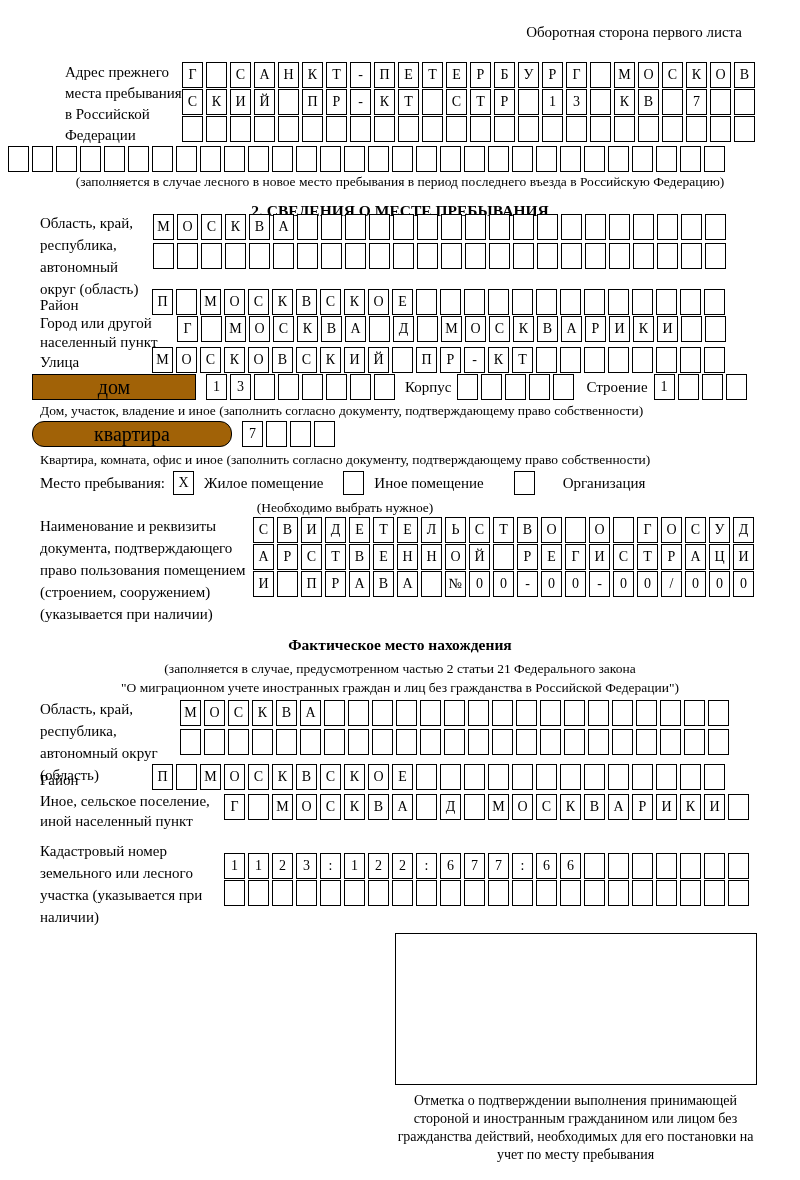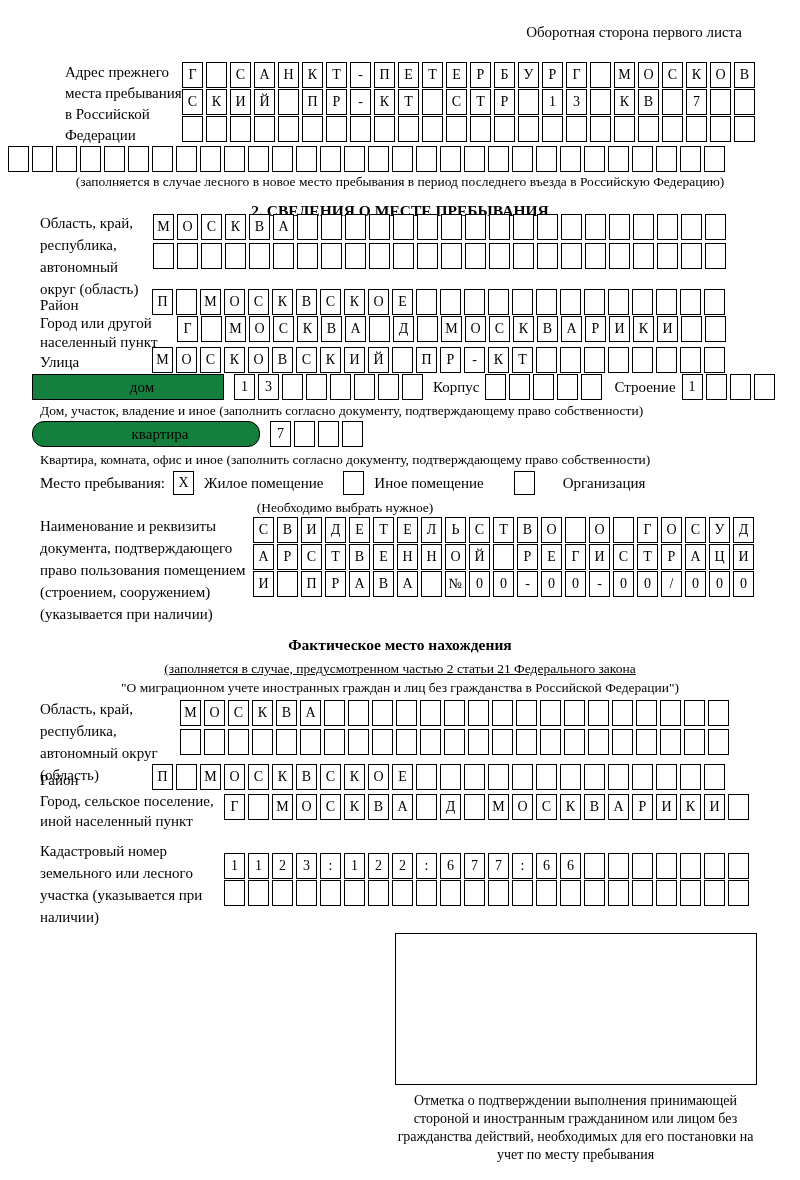--- a/index.html
+++ b/index.html
@@ -14,21 +14,21 @@
   .cellrow{display:flex;gap:3px;}
   .cellcol{display:flex;flex-direction:column;gap:1px;}
   .cellcol.wide{gap:3px;}
   .cell{
     width:19px;height:24px;border:1.5px solid #000;
     font-size:14px;line-height:24px;text-align:center;flex:0 0 auto;
     background:#fff;
   }
   .bigbox{
     border:1.5px solid #000;height:24px;display:flex;align-items:center;
-    justify-content:center;font-size:15px;background:#15803d;padding-left:28px;
+    justify-content:center;font-size:20px;background:#a16207;
   }
   .inline-row{display:flex;align-items:flex-start;}
   .cb{
     width:19px;height:22px;border:1.5px solid #000;display:inline-flex;
     align-items:center;justify-content:center;font-size:14px;flex:0 0 auto;
   }
   .stamp-box{border:1.5px solid #000;background:#fff;}
   .centered{text-align:center;}
 </style>
 </head>
@@ -411,21 +411,21 @@
       <span class="cell">0</span>
       <span class="cell">0</span>
       <span class="cell">/</span>
       <span class="cell">0</span>
       <span class="cell">0</span>
       <span class="cell">0</span>
     </div>
 </div>
 
 <div class="abs sec-title" style="top:636px;left:0;">Фактическое место нахождения</div>
-<div class="abs note centered" style="top:660px;left:0;width:800px;text-decoration:underline;">(заполняется в случае, предусмотренном частью 2 статьи 21 Федерального закона</div>
+<div class="abs note centered" style="top:660px;left:0;width:800px;">(заполняется в случае, предусмотренном частью 2 статьи 21 Федерального закона</div>
 <div class="abs note centered" style="top:679px;left:0;width:800px;">"О миграционном учете иностранных граждан и лиц без гражданства в Российской Федерации")</div>
 
 <div class="abs lbl" style="top:698px;left:40px;width:136px;line-height:22px;">Область, край, республика, автономный округ (область)</div>
 <div class="abs cellcol wide" style="top:700px;left:180px;">
   <div class="cellrow">
       <span class="cell">М</span>
       <span class="cell">О</span>
       <span class="cell">С</span>
       <span class="cell">К</span>
       <span class="cell">В</span>
@@ -496,21 +496,21 @@
     <span class="cell"></span>
     <span class="cell"></span>
     <span class="cell"></span>
     <span class="cell"></span>
     <span class="cell"></span>
     <span class="cell"></span>
     <span class="cell"></span>
     <span class="cell"></span>
   </div>
 
-<div class="abs lbl" style="top:791px;left:40px;width:180px;line-height:20px;">Город, сельское поселение, иной населенный пункт</div>
+<div class="abs lbl" style="top:791px;left:40px;width:180px;line-height:20px;">Иное, сельское поселение, иной населенный пункт</div>
 <div class="abs cellrow" style="top:794px;left:224px;">
     <span class="cell">Г</span>
     <span class="cell"></span>
     <span class="cell">М</span>
     <span class="cell">О</span>
     <span class="cell">С</span>
     <span class="cell">К</span>
     <span class="cell">В</span>
     <span class="cell">А</span>
     <span class="cell"></span>

